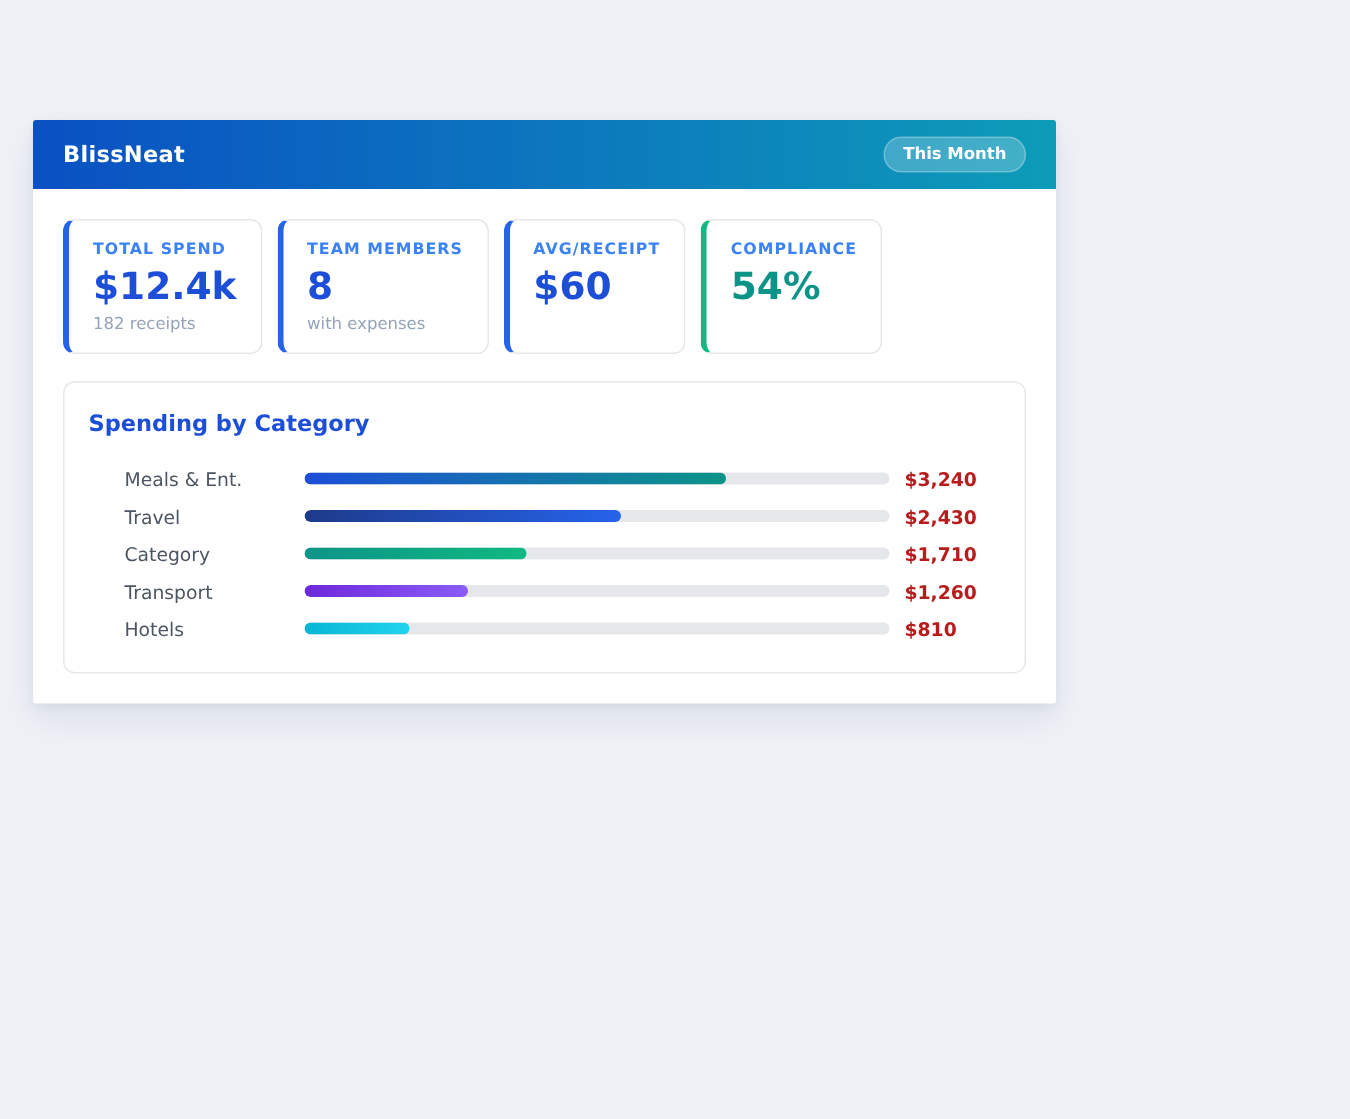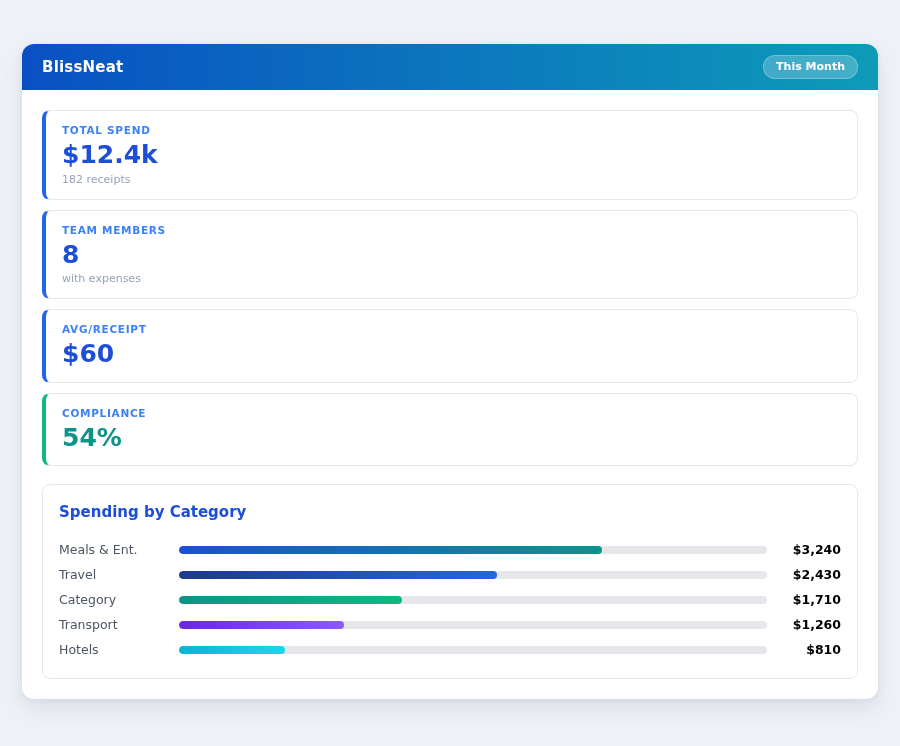--- a/index.html
+++ b/index.html
@@ -4,39 +4,39 @@
 <style>
   html,body{margin:0;padding:0;}
   body{
     width:900px;height:746px;
     background:#eef1f6;
     font-family:"DejaVu Sans","Liberation Sans",sans-serif;
     position:relative;overflow:hidden;
     -webkit-font-smoothing:antialiased;
   }
   .app-card{
-    position:absolute;left:22px;top:44px;width:856px;
-    background:#ffffff;border-radius:12px;
+    position:absolute;left:22px;top:80px;width:682px;
+    background:#ffffff;border-radius:2px;
     box-shadow:0 10px 25px rgba(15,40,80,0.08),0 2px 6px rgba(15,40,80,0.06);
     overflow:hidden;
   }
   .app-header{
     height:46px;display:flex;align-items:center;justify-content:space-between;
     padding:0 20px;
   }
   .app-title{color:#ffffff;font-size:15px;font-weight:bold;letter-spacing:0.2px;}
   .badge{
     background:rgba(255,255,255,0.22);
     border:1px solid rgba(255,255,255,0.25);
     color:#ffffff;font-size:11px;font-weight:bold;
     padding:4px 12px;border-radius:999px;line-height:1.2;
     cursor:pointer;
   }
   .content{padding:20px;}
-  .stats{display:flex;flex-direction:column;gap:10px;}
+  .stats{display:flex;flex-direction:row;gap:10px;}
   .stat-card{
     background:#ffffff;
     border:1px solid #e5e7eb;
     border-left:4px solid #2563eb;
     border-radius:8px;
     padding:13px 16px 14px 16px;
   }
   .stat-label{
     font-size:10.5px;font-weight:bold;color:#3b82f6;
     letter-spacing:0.7px;text-transform:uppercase;
@@ -47,28 +47,28 @@
   }
   .stat-sub{font-size:11px;color:#94a3b8;margin-top:5px;line-height:1;}
   .stat-sub:empty{display:none;}
   .spend-card{
     margin-top:18px;
     border:1px solid #e5e7eb;border-radius:8px;
     padding:18px 16px 16px 16px;background:#ffffff;
   }
   .spend-title{font-size:15px;font-weight:bold;color:#1d4ed8;margin-bottom:16px;}
   .spend-row{display:flex;align-items:center;height:25px;}
-  .cat-label{width:120px;flex:0 0 120px;font-size:12.5px;color:#4b5563;}
+  .cat-label{width:120px;flex:0 0 120px;font-size:12.5px;color:#4b5563;margin-left:24px;}
   .track{
     flex:1;height:8px;background:#e5e7eb;border-radius:4px;
     overflow:hidden;position:relative;
   }
   .fill{height:100%;border-radius:4px;width:0;}
   .amount{
-    flex:0 0 64px;text-align:right;font-size:12.5px;font-weight:bold;color:#000000;
+    flex:0 0 64px;text-align:left;font-size:12.5px;font-weight:bold;color:#b91c1c;
     margin-left:10px;
   }
 </style>
 </head>
 <body>
 
 <div class="app-card">
 
   <div class="app-header" style="background: linear-gradient(90deg, rgb(10, 80, 195), rgb(13, 156, 184));">
     <div class="app-title">BlissNeat</div>

